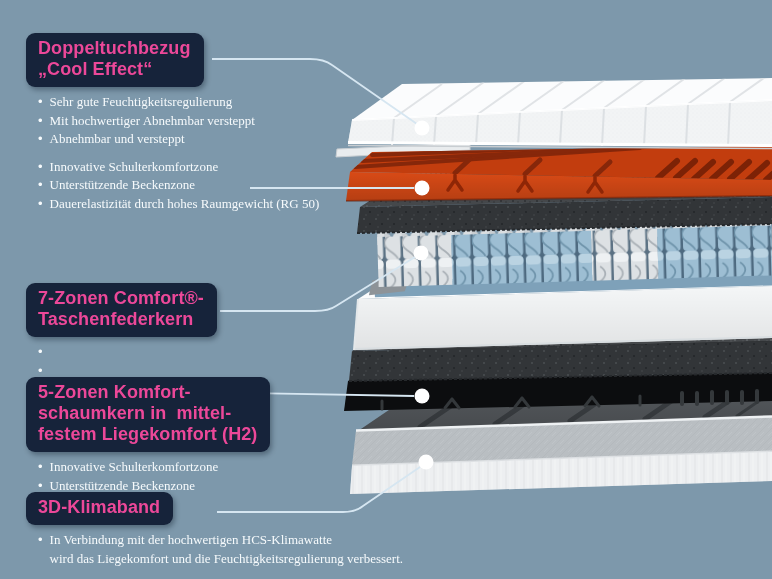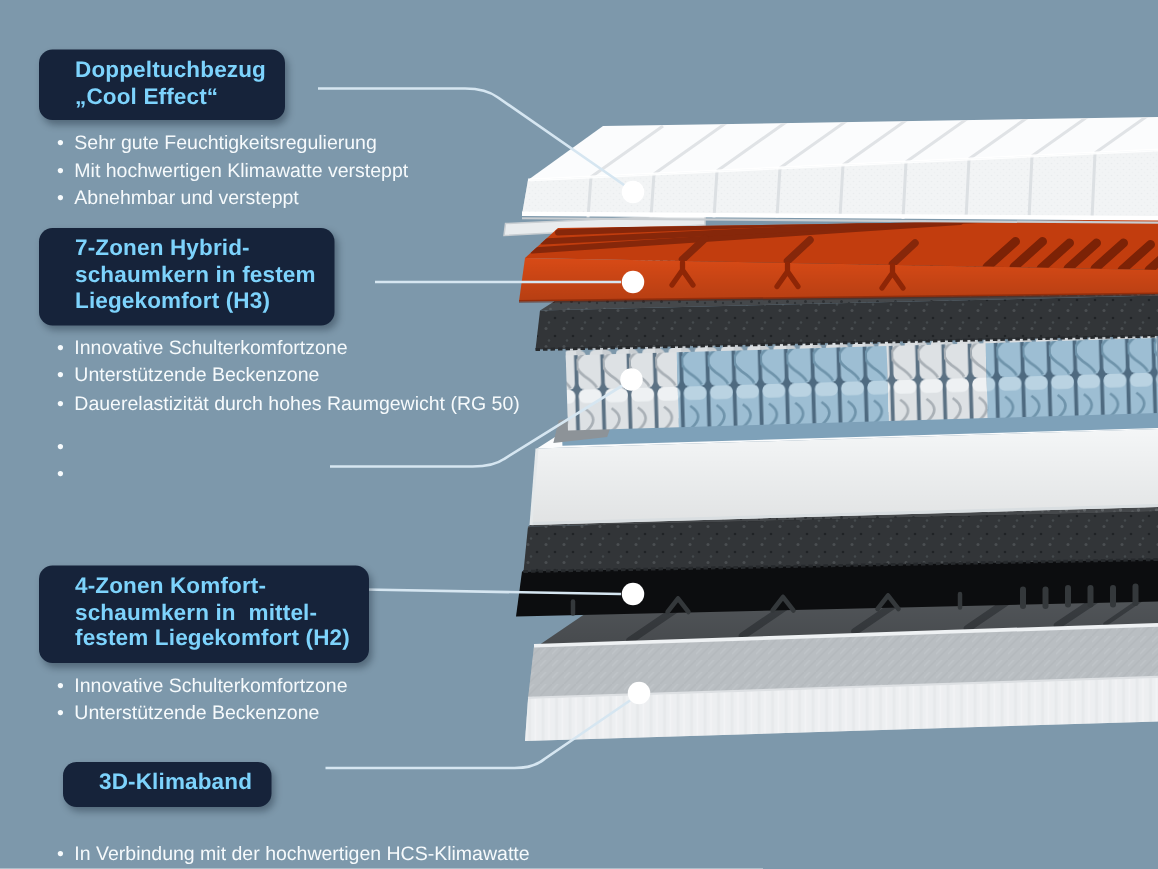--- a/index.html
+++ b/index.html
@@ -1,27 +1,27 @@
 <!DOCTYPE html>
 <html><head>
 <meta charset="utf-8">
 <style>
   html,body{margin:0;padding:0;}
   body{font-family:"Liberation Sans","DejaVu Sans",sans-serif;}
   .stage{position:relative;width:772px;height:579px;background:#7d98ab;overflow:hidden;}
   .stage svg{position:absolute;left:0;top:0;}
   .callout{position:absolute;left:26px;width:420px;pointer-events:none;}
-  .callout-box{display:inline-block;background:#16233a;color:#7dd3fc;
-    font-size:15px;font-weight:bold;line-height:1.17;letter-spacing:.1px;
-    padding:5px 13px 7px 24px;border-radius:9px;white-space:pre-wrap;
+  .callout-box{display:inline-block;background:#16233a;color:#ec4899;
+    font-size:18px;font-weight:bold;line-height:1.17;letter-spacing:.1px;
+    padding:5px 13px 7px 12px;border-radius:9px;white-space:pre-wrap;
     box-shadow:2px 3px 5px rgba(10,20,35,.35);}
   .bullets{margin:6px 0 0 12px;}
   .bullet{display:flex;align-items:flex-start;color:#f6fafc;font-size:13px;line-height:1.42;}
   .bullet .dot{margin-right:7px;}
-  .bullet .txt{white-space:pre-wrap;}
+  .bullet .txt{white-space:pre-wrap;font-family:Liberation Serif, serif;}
 </style>
 </head>
 <body>
 
 <div class="stage">
 
 <svg width="772" height="579" viewBox="0 0 772 579">
   <defs>
     <linearGradient id="shadeDown" x1="0" y1="0" x2="0" y2="1">
       <stop offset="0" stop-color="#000" stop-opacity="0"></stop>
@@ -239,78 +239,77 @@
   <section class="callout" style="top:33px">
     <h3 class="callout-box" style="margin:0">Doppeltuchbezug
 „Cool Effect“</h3>
     <div class="bullets">
       <div class="bullet">
           <span class="dot">•</span>
           <span class="txt">Sehr gute Feuchtigkeitsregulierung</span>
         </div>
       <div class="bullet">
           <span class="dot">•</span>
-          <span class="txt">Mit hochwertigen Klimawatte versteppt</span>
+          <span class="txt">Mit hochwertiger Abnehmbar versteppt</span>
         </div>
       <div class="bullet">
           <span class="dot">•</span>
           <span class="txt">Abnehmbar und versteppt</span>
         </div>
     </div>
   </section>
 
   <section class="callout" style="top:152px">
-    <h3 class="callout-box" style="margin:0">7-Zonen Hybrid-
-schaumkern in festem
-Liegekomfort (H3)</h3>
     <div class="bullets">
       <div class="bullet">
           <span class="dot">•</span>
           <span class="txt">Innovative Schulterkomfortzone</span>
         </div>
       <div class="bullet">
           <span class="dot">•</span>
           <span class="txt">Unterstützende Beckenzone</span>
         </div>
       <div class="bullet">
           <span class="dot">•</span>
           <span class="txt">Dauerelastizität durch hohes Raumgewicht (RG 50)</span>
         </div>
     </div>
   </section>
 
   <section class="callout" style="top:283px">
+    <h3 class="callout-box" style="margin:0">7-Zonen Comfort®-
+Taschenfederkern</h3>
     <div class="bullets">
       <div class="bullet">
           <span class="dot">•</span>
         </div>
       <div class="bullet">
           <span class="dot">•</span>
         </div>
     </div>
   </section>
 
   <section class="callout" style="top:377px">
-    <h3 class="callout-box" style="margin:0">4-Zonen Komfort-
+    <h3 class="callout-box" style="margin:0">5-Zonen Komfort-
 schaumkern in  mittel-
 festem Liegekomfort (H2)</h3>
     <div class="bullets">
       <div class="bullet">
           <span class="dot">•</span>
           <span class="txt">Innovative Schulterkomfortzone</span>
         </div>
       <div class="bullet">
           <span class="dot">•</span>
           <span class="txt">Unterstützende Beckenzone</span>
         </div>
     </div>
   </section>
 
   <section class="callout" style="top:492px">
-    <h3 class="callout-box" style="margin:16px">3D-Klimaband</h3>
+    <h3 class="callout-box" style="margin:0">3D-Klimaband</h3>
     <div class="bullets">
       <div class="bullet">
           <span class="dot">•</span>
           <span class="txt">In Verbindung mit der hochwertigen HCS-Klimawatte
 wird das Liegekomfort und die Feuchtigkeitsregulierung verbessert.</span>
         </div>
     </div>
   </section>
 
 </div>

